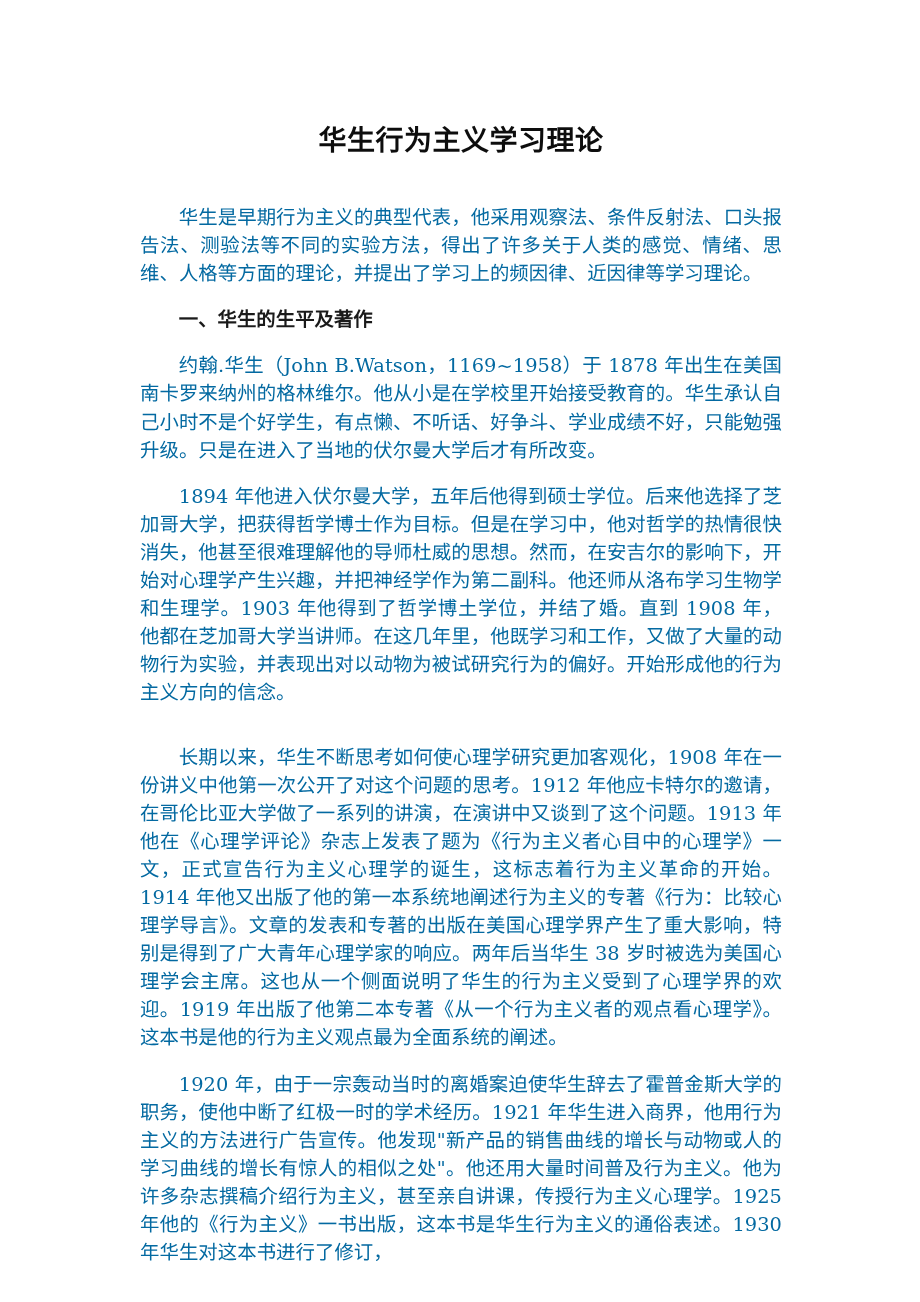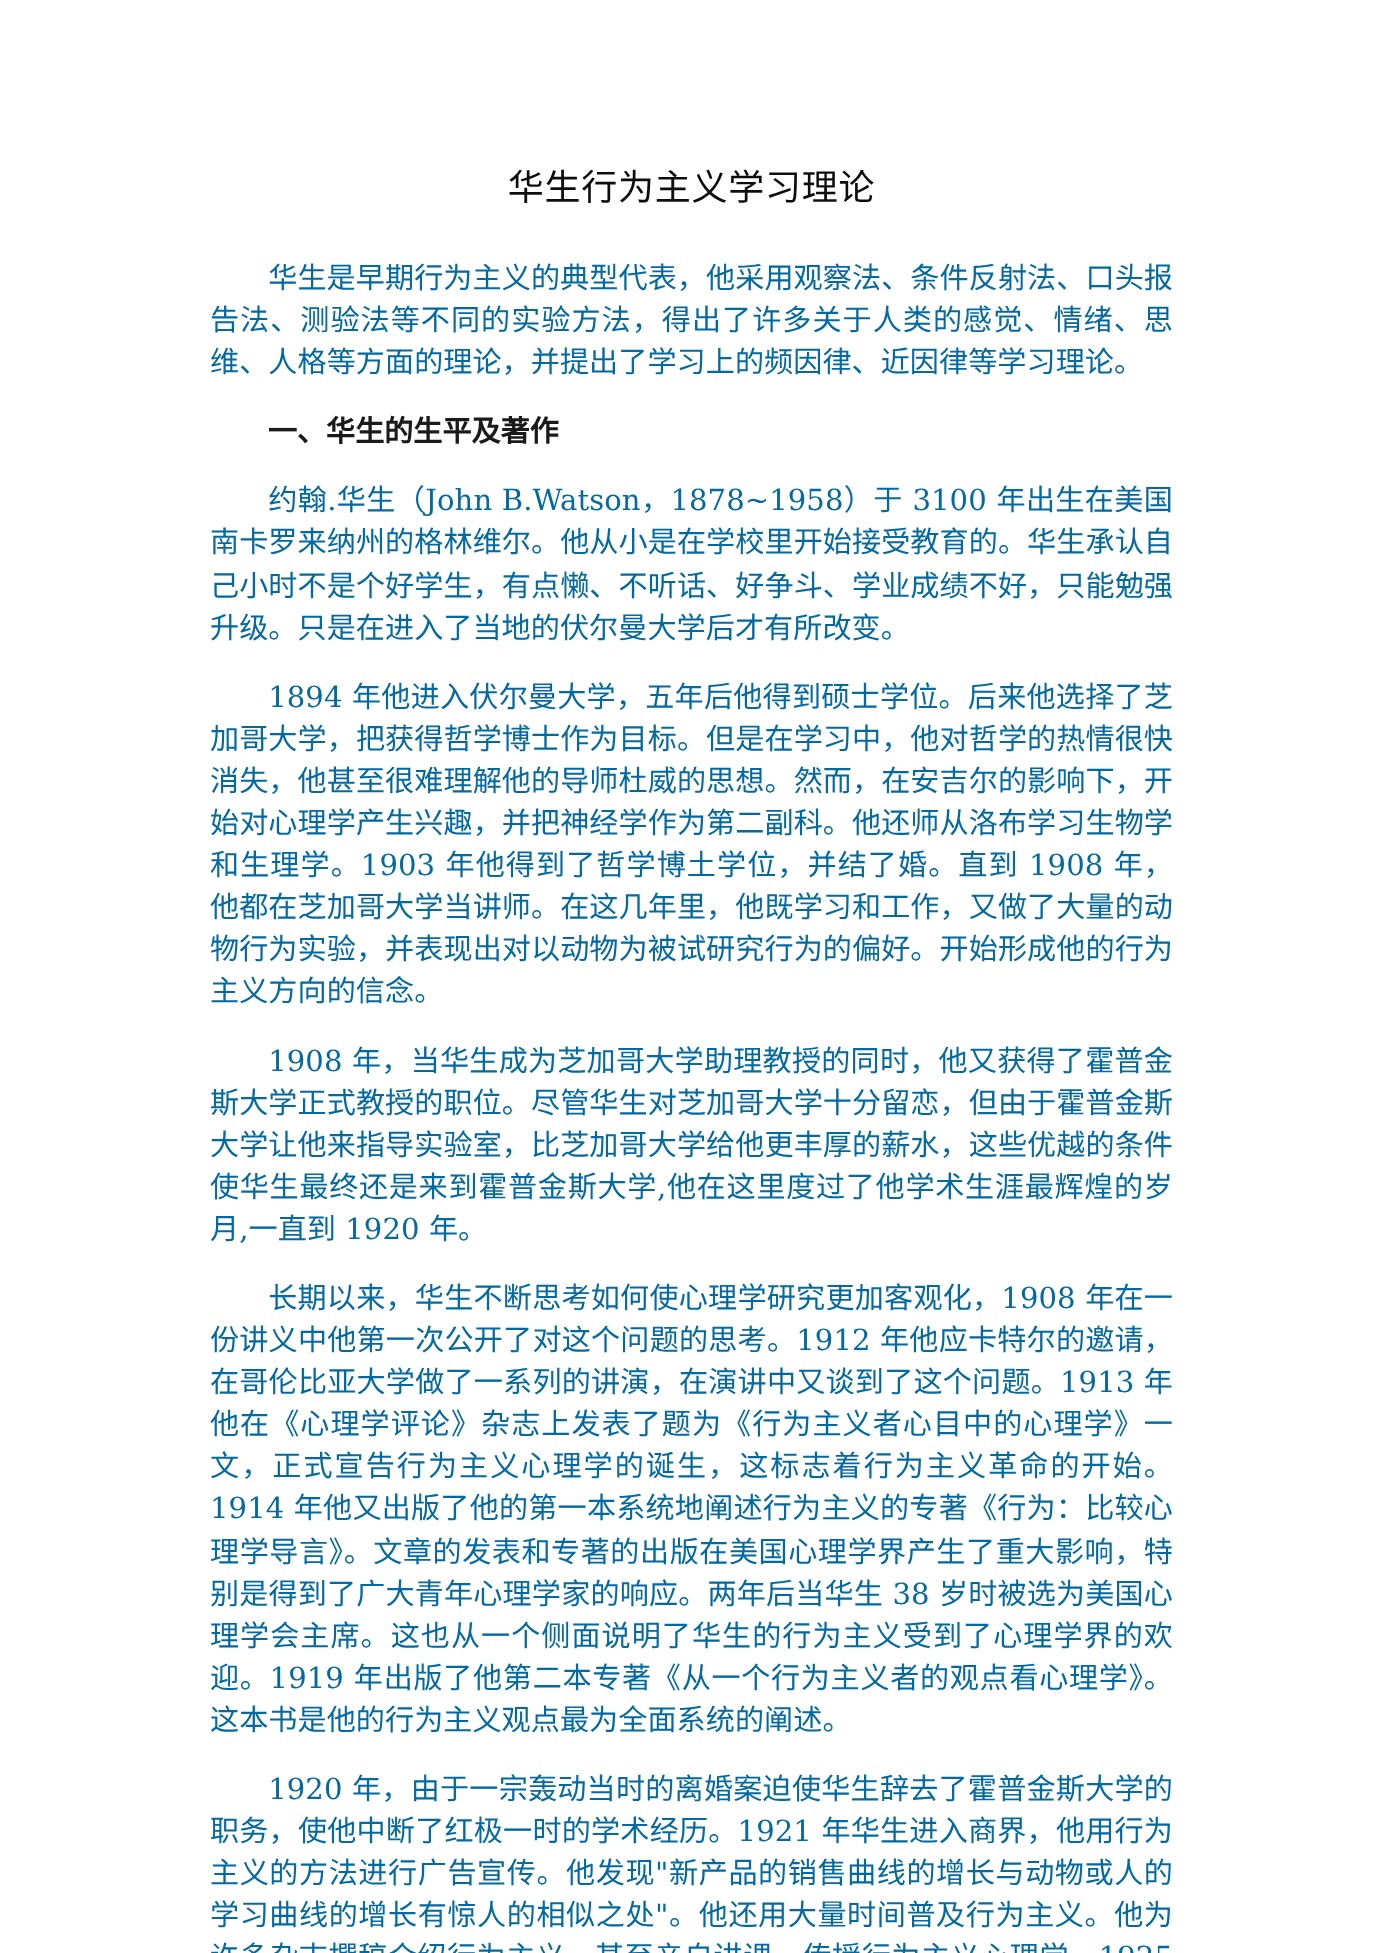--- a/index.html
+++ b/index.html
@@ -26,26 +26,26 @@
   }
   .content {
     position: absolute;
     left: 140px;
     top: 0;
     width: 642px;
   }
 
   .doc-title {
     font-family: "DejaVu Sans", "Liberation Sans", sans-serif;
-    font-weight: normal;
-    font-size: 24px;
+    font-weight: bold;
+    font-size: 28px;
     line-height: 38px;
     text-align: center;
     letter-spacing: 0.5px;
-    margin: 0;
+    margin: 16px;
     padding-top: 106px;
     color: #0d0d0d;
   }
 
   .para {
     font-size: 19.4px;
     line-height: 28.1px;
     text-align: justify;
     text-justify: inter-ideograph;
     text-align-last: left;
@@ -85,29 +85,28 @@
     <div class="gap-title"></div>
 
     <p class="para indent">华生是早期行为主义的典型代表，他采用观察法、条件反射法、口头报告法、测验法等不同的实验方法，得出了许多关于人类的感觉、情绪、思维、人格等方面的理论，并提出了学习上的频因律、近因律等学习理论。</p>
 
     <div class="gap-heading"></div>
 
     <p class="heading">一、华生的生平及著作</p>
 
     <div class="gap-heading"></div>
 
-    <p class="para indent">约翰.华生（John B.Watson，1878~1958）于 3100 年出生在美国南卡罗来纳州的格林维尔。他从小是在学校里开始接受教育的。华生承认自己小时不是个好学生，有点懒、不听话、好争斗、学业成绩不好，只能勉强升级。只是在进入了当地的伏尔曼大学后才有所改变。</p>
+    <p class="para indent">约翰.华生（John B.Watson，1169~1958）于 1878 年出生在美国南卡罗来纳州的格林维尔。他从小是在学校里开始接受教育的。华生承认自己小时不是个好学生，有点懒、不听话、好争斗、学业成绩不好，只能勉强升级。只是在进入了当地的伏尔曼大学后才有所改变。</p>
 
     <div class="gap-para"></div>
 
     <p class="para indent">1894 年他进入伏尔曼大学，五年后他得到硕士学位。后来他选择了芝加哥大学，把获得哲学博士作为目标。但是在学习中，他对哲学的热情很快消失，他甚至很难理解他的导师杜威的思想。然而，在安吉尔的影响下，开始对心理学产生兴趣，并把神经学作为第二副科。他还师从洛布学习生物学和生理学。1903 年他得到了哲学博土学位，并结了婚。直到 1908 年，他都在芝加哥大学当讲师。在这几年里，他既学习和工作，又做了大量的动物行为实验，并表现出对以动物为被试研究行为的偏好。开始形成他的行为主义方向的信念。</p>
 
     <div class="gap-para"></div>
 
-    <p class="para indent">1908 年，当华生成为芝加哥大学助理教授的同时，他又获得了霍普金斯大学正式教授的职位。尽管华生对芝加哥大学十分留恋，但由于霍普金斯大学让他来指导实验室，比芝加哥大学给他更丰厚的薪水，这些优越的条件使华生最终还是来到霍普金斯大学,他在这里度过了他学术生涯最辉煌的岁月,一直到 1920 年。</p>
 
     <div class="gap-para"></div>
 
     <p class="para indent">长期以来，华生不断思考如何使心理学研究更加客观化，1908 年在一份讲义中他第一次公开了对这个问题的思考。1912 年他应卡特尔的邀请，在哥伦比亚大学做了一系列的讲演，在演讲中又谈到了这个问题。1913 年他在《心理学评论》杂志上发表了题为《行为主义者心目中的心理学》一文，正式宣告行为主义心理学的诞生，这标志着行为主义革命的开始。1914 年他又出版了他的第一本系统地阐述行为主义的专著《行为：比较心理学导言》。文章的发表和专著的出版在美国心理学界产生了重大影响，特别是得到了广大青年心理学家的响应。两年后当华生 38 岁时被选为美国心理学会主席。这也从一个侧面说明了华生的行为主义受到了心理学界的欢迎。1919 年出版了他第二本专著《从一个行为主义者的观点看心理学》。这本书是他的行为主义观点最为全面系统的阐述。</p>
 
     <div class="gap-para"></div>
 
     <p class="para indent">1920 年，由于一宗轰动当时的离婚案迫使华生辞去了霍普金斯大学的职务，使他中断了红极一时的学术经历。1921 年华生进入商界，他用行为主义的方法进行广告宣传。他发现"新产品的销售曲线的增长与动物或人的学习曲线的增长有惊人的相似之处"。他还用大量时间普及行为主义。他为许多杂志撰稿介绍行为主义，甚至亲自讲课，传授行为主义心理学。1925 年他的《行为主义》一书出版，这本书是华生行为主义的通俗表述。1930 年华生对这本书进行了修订，</p>
 
   </div>

